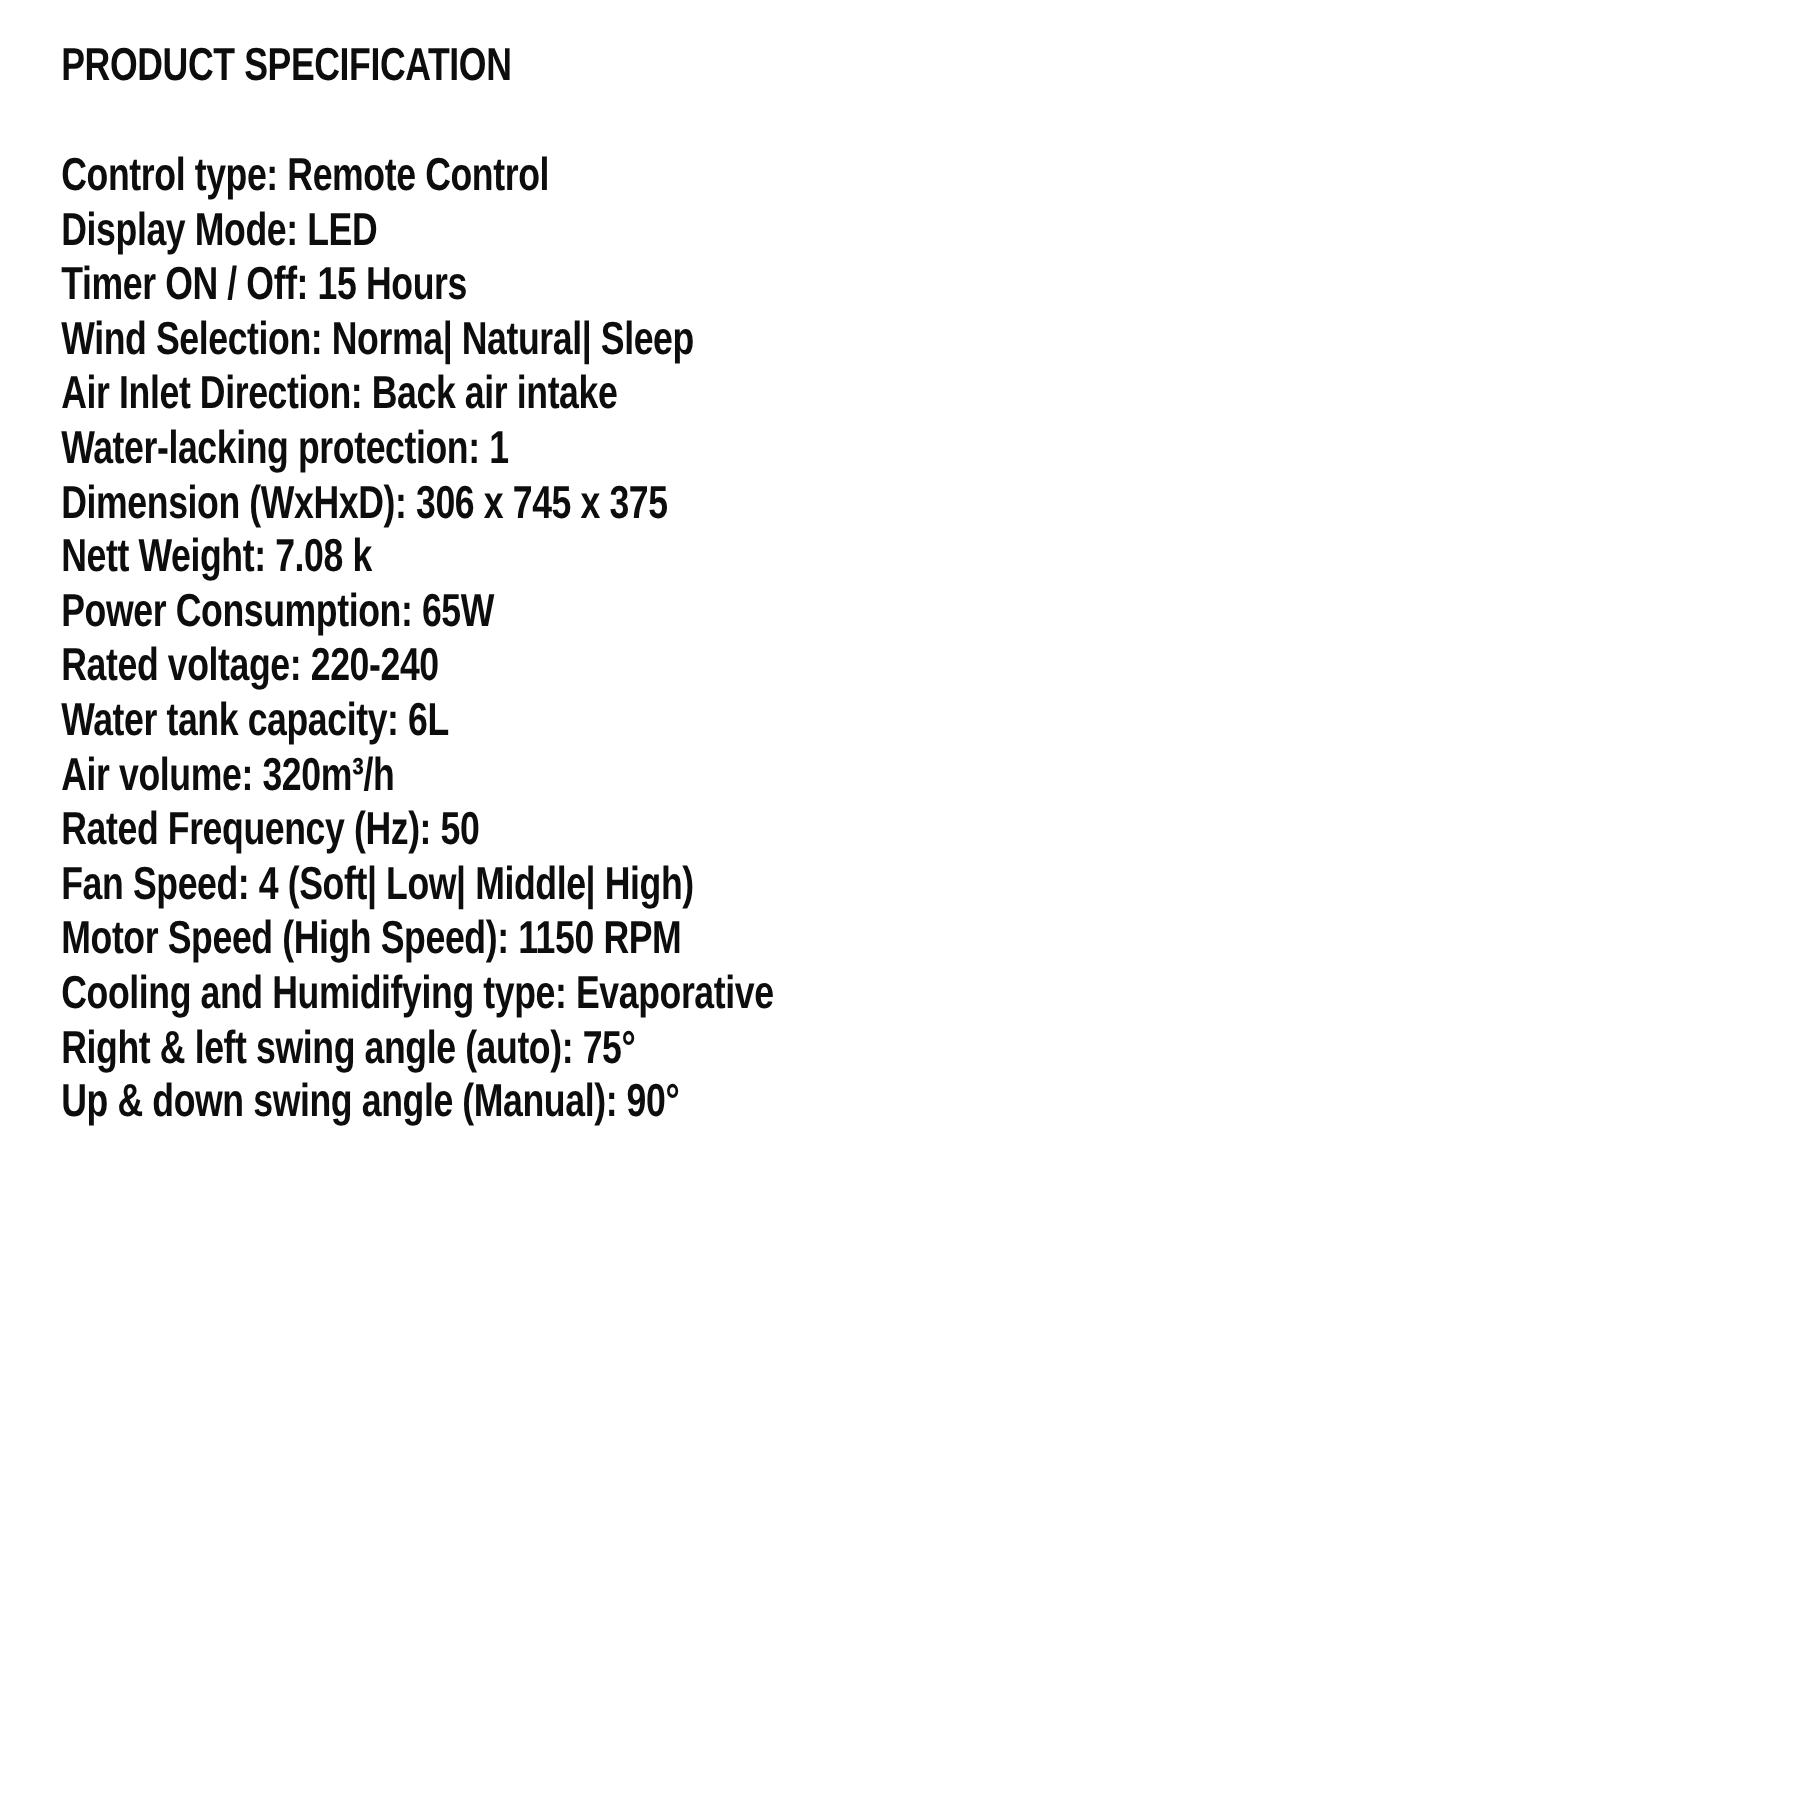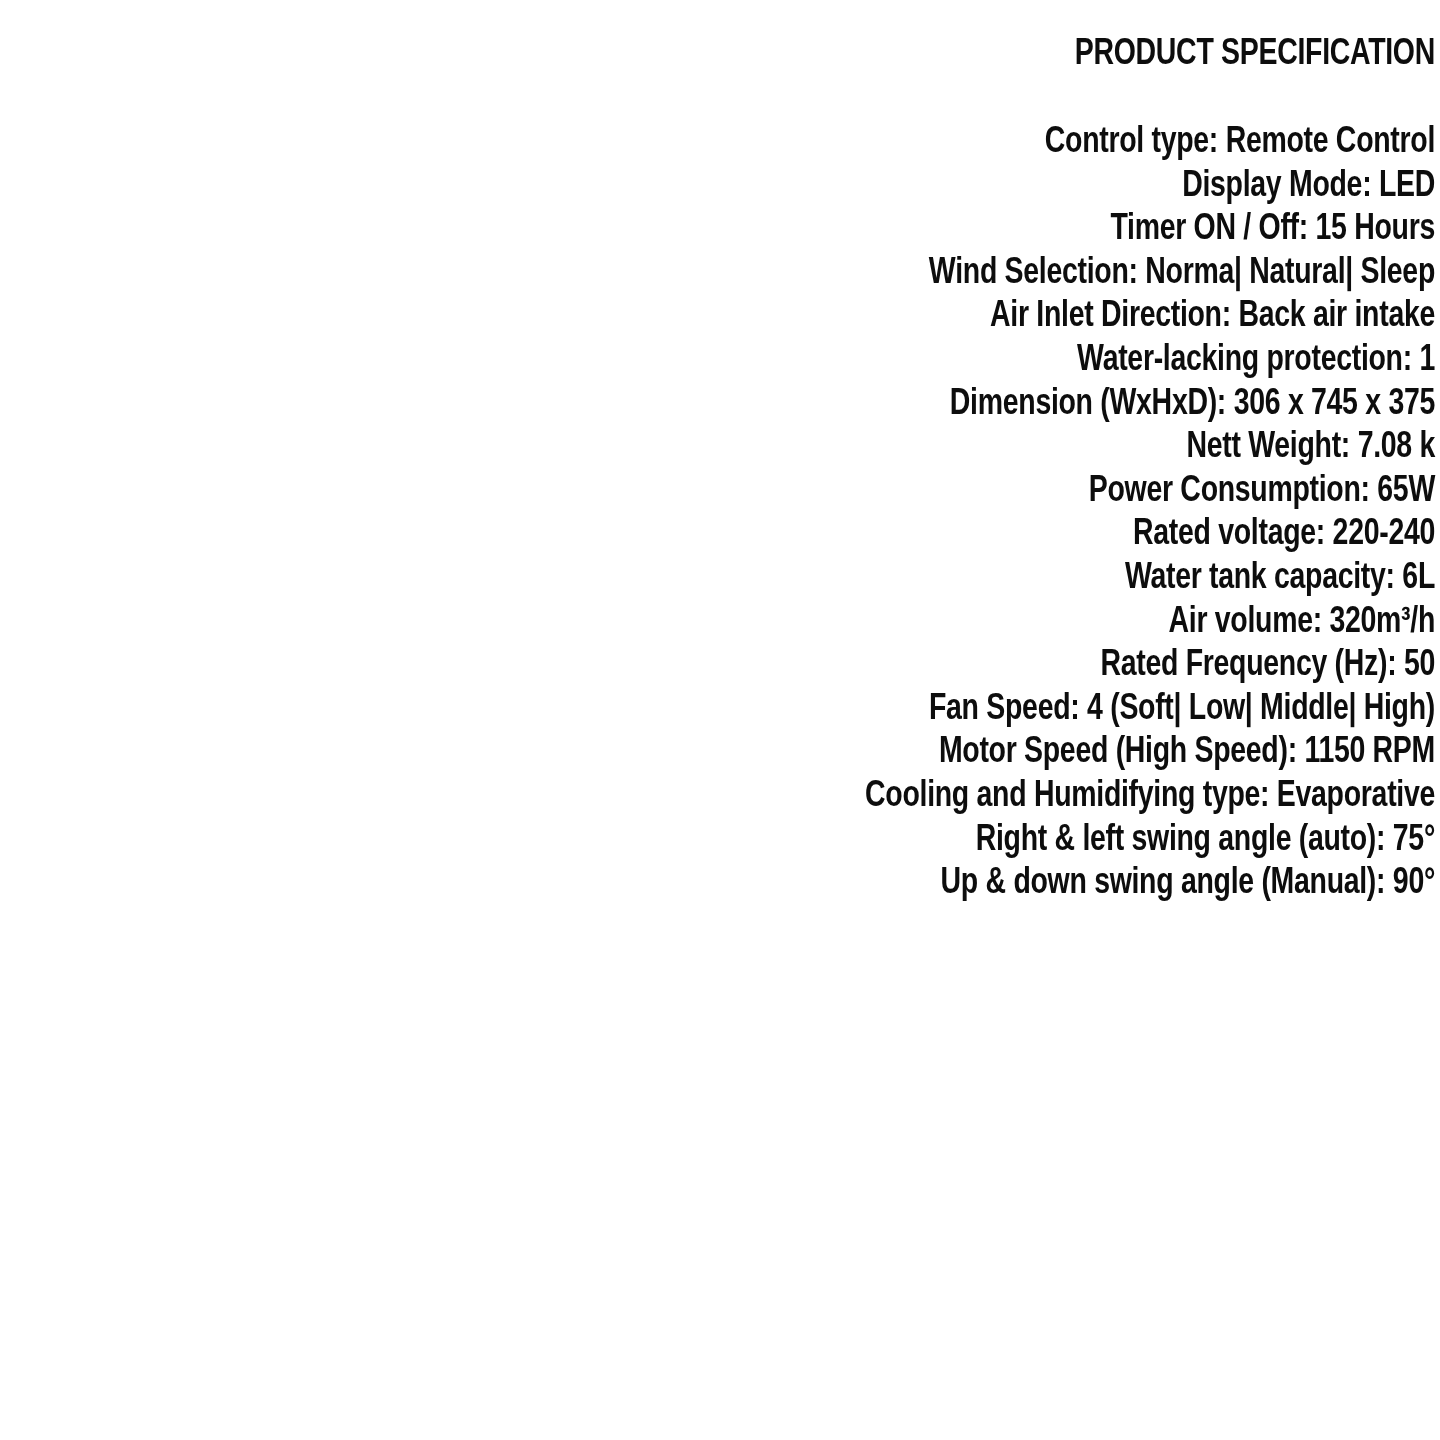--- a/index.html
+++ b/index.html
@@ -8,21 +8,20 @@
     background: #ffffff;
   }
   .page {
     position: relative;
     width: 1440px;
     height: 1440px;
     background: #ffffff;
     overflow: hidden;
     font-family: "Liberation Sans", sans-serif;
     color: #0d0d0d;
-    text-align: right;
   }
   
   .content {
     position: absolute;
     left: 49px;
     top: 30px;
     width: 1800px;
     transform: scaleX(0.77);
     transform-origin: top left;
     font-weight: 700;

